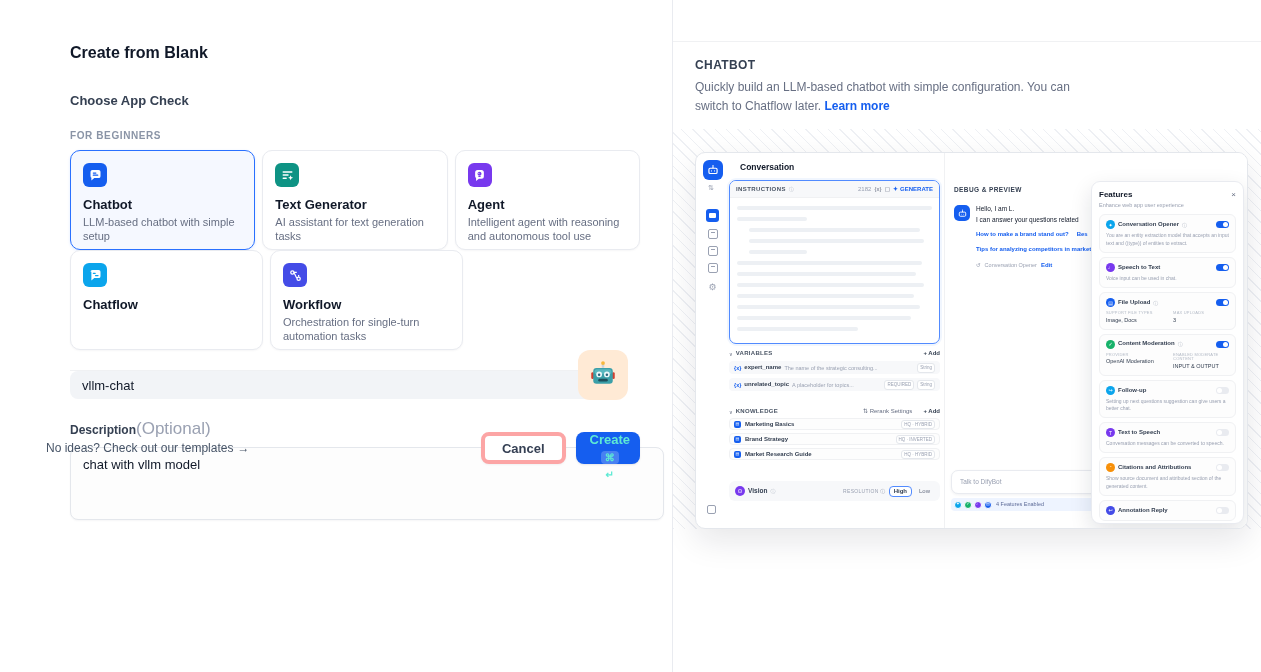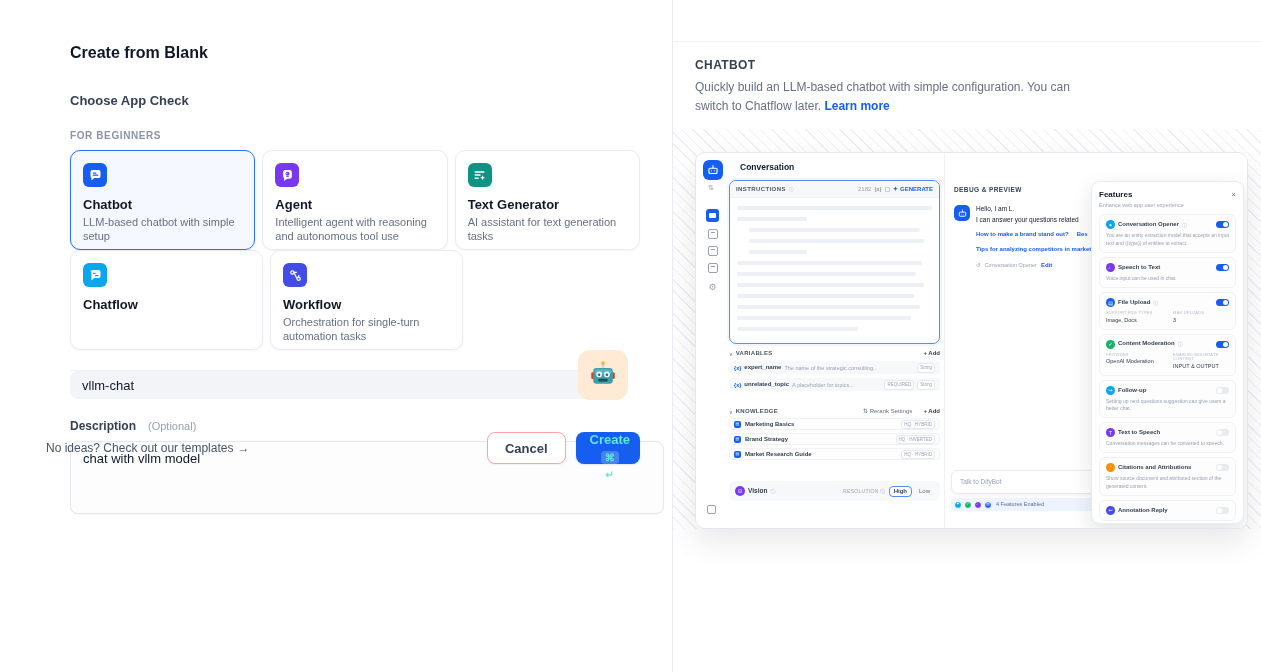--- a/index.html
+++ b/index.html
@@ -16,35 +16,35 @@
           box-shadow:0 1px 2px rgba(16,24,40,.04); cursor:pointer; }
   .card.selected { border:1.5px solid #2970ff; background:#f5f8ff; box-shadow:0 1px 3px rgba(41,112,255,.15); }
   .tile { display:flex; align-items:center; justify-content:center; width:24px; height:24px; border-radius:6px; }
   .tile svg { width:15px; height:15px; display:block; }
   .c-chatbot { background:#155eef; } .c-agent { background:#7839ee; } .c-textgen { background:#0e9384; }
   .c-chatflow { background:#0ba5ec; } .c-workflow { background:#444ce7; }
   .card-name { font-size:13px; font-weight:bold; color:#101828; margin-top:10px; }
   .card-desc { font-size:11px; color:#676f83; line-height:1.3; margin-top:3px; }
   .sect-div { border-top:1px solid #f0f1f3; margin:20px 14px 0 0; }
   .field-label { font-size:12px; font-weight:bold; color:#354052; margin-top:20px; margin-bottom:8px; }
-  .opt { font-weight:normal; color:#9aa1b2; font-size:11px; margin-left:12px; }
+  .opt { font-weight:normal; color:#9aa1b2; font-size:17px; margin-left:0; }
   .name-wrap { position:relative; padding-right:62px; }
   .name-input { width:532px; height:28px; background:#f2f4f7; border:none; border-radius:8px; padding:0 12px;
                 font-size:13px; color:#101828; font-family:"Liberation Sans",sans-serif; outline:none; display:block; }
   .emoji-btn { position:absolute; right:12px; bottom:-1px; width:50px; height:50px; border:none; border-radius:12px;
                background:#ffead5; display:flex; align-items:center; justify-content:center; cursor:pointer; }
   .emoji-btn svg { width:30px; height:30px; }
   .desc-input { width:594px; height:73px; background:#fdfdfd; border:1px solid #e4e7ec; border-radius:8px;
                 padding:9px 12px; font-size:13px; color:#101828; resize:none; outline:none;
                 font-family:"Liberation Sans",sans-serif; box-shadow:0 1px 2px rgba(16,24,40,.04); }
   .l-footer { position:absolute; left:46px; right:32px; bottom:38px; display:flex; align-items:center; justify-content:space-between; }
   .tpl-link { font-size:12px; color:#475467; text-decoration:none; cursor:pointer; }
   .tpl-link .arr { margin-left:4px; }
   .btns { display:flex; gap:10px; }
-  .btn-cancel { height:32px; padding:0 17px; background:#fff; border:1px solid #fca5a5; border-radius:8px;
+  .btn-cancel { height:32px; padding:0 17px; background:#fff; border:4px solid #fca5a5; border-radius:8px;
                 font-size:13px; font-weight:bold; color:#354054; cursor:pointer; font-family:"Liberation Sans",sans-serif;
                 box-shadow:0 1px 2px rgba(16,24,40,.05); }
   .btn-create { height:32px; padding:0 10px 0 14px; background:#155eef; border:none; border-radius:8px;
                 font-size:13px; font-weight:bold; color:#5eead4; cursor:pointer; display:flex; align-items:center; gap:4px;
                 font-family:"Liberation Sans",sans-serif; box-shadow:0 1px 2px rgba(16,24,40,.1);flex-direction:column; }
   .btn-create kbd { background:rgba(255,255,255,.22); border-radius:4px; font-size:10px; padding:1px 4px;
                     font-family:"Liberation Sans",sans-serif; }
   .vdiv { width:1px; background:#e9ebf0; flex:none; }
 
   
@@ -185,42 +185,42 @@
         <svg viewBox="0 0 24 24">
             <path d="M4 6a3 3 0 0 1 3-3h10a3 3 0 0 1 3 3v7a3 3 0 0 1-3 3H10l-4.6 4V16H7a3 3 0 0 1-3-3V6z" fill="#fff"></path>
             <rect x="7.5" y="7" width="6" height="2" rx="1" fill="#155eef"></rect>
             <rect x="7.5" y="10.5" width="9" height="2" rx="1" fill="#155eef"></rect>
           </svg>
       </span>
       <div class="card-name">Chatbot</div>
       <div class="card-desc">LLM-based chatbot with simple setup</div>
     </div>
     <div class="card">
+      <span class="tile c-textgen">
+        <svg viewBox="0 0 24 24">
+            <rect x="4" y="5" width="16" height="2.4" rx="1.2" fill="#fff"></rect>
+            <rect x="4" y="10" width="10" height="2.4" rx="1.2" fill="#fff"></rect>
+            <rect x="4" y="15" width="7" height="2.4" rx="1.2" fill="#fff"></rect>
+            <path d="M17 11.5l1.1 2.9 2.9 1.1-2.9 1.1L17 19.5l-1.1-2.9-2.9-1.1 2.9-1.1 1.1-2.9z" fill="#fff"></path>
+          </svg>
+      </span>
+      <div class="card-name">Text Generator</div>
+      <div class="card-desc">AI assistant for text generation tasks</div>
+    </div>
+    <div class="card">
       <span class="tile c-agent">
         <svg viewBox="0 0 24 24">
             <path d="M5 7a4 4 0 0 1 4-4h6a4 4 0 0 1 4 4v6a4 4 0 0 1-4 4h-4l-4.5 3.8V16A4 4 0 0 1 5 13V7z" fill="#fff"></path>
             <circle cx="12" cy="9" r="3.2" fill="#7839ee"></circle>
             <circle cx="11" cy="8.4" r="0.9" fill="#fff"></circle>
             <rect x="10" y="12.8" width="4" height="1.6" rx="0.8" fill="#7839ee"></rect>
           </svg>
       </span>
       <div class="card-name">Agent</div>
       <div class="card-desc">Intelligent agent with reasoning and autonomous tool use</div>
-    </div>
-    <div class="card">
-      <span class="tile c-textgen">
-        <svg viewBox="0 0 24 24">
-            <rect x="4" y="5" width="16" height="2.4" rx="1.2" fill="#fff"></rect>
-            <rect x="4" y="10" width="10" height="2.4" rx="1.2" fill="#fff"></rect>
-            <rect x="4" y="15" width="7" height="2.4" rx="1.2" fill="#fff"></rect>
-            <path d="M17 11.5l1.1 2.9 2.9 1.1-2.9 1.1L17 19.5l-1.1-2.9-2.9-1.1 2.9-1.1 1.1-2.9z" fill="#fff"></path>
-          </svg>
-      </span>
-      <div class="card-name">Text Generator</div>
-      <div class="card-desc">AI assistant for text generation tasks</div>
     </div>
   </div>
 
   <div class="cards">
     <div class="card">
       <span class="tile c-chatflow">
         <svg viewBox="0 0 24 24">
             <path d="M4 6a3 3 0 0 1 3-3h10a3 3 0 0 1 3 3v7a3 3 0 0 1-3 3H10l-4.6 4V6z" fill="#fff"></path>
             <rect x="7.5" y="7.5" width="5" height="2" rx="1" fill="#0ba5ec"></rect>
             <rect x="11" y="11" width="6" height="2" rx="1" fill="#0ba5ec"></rect>

